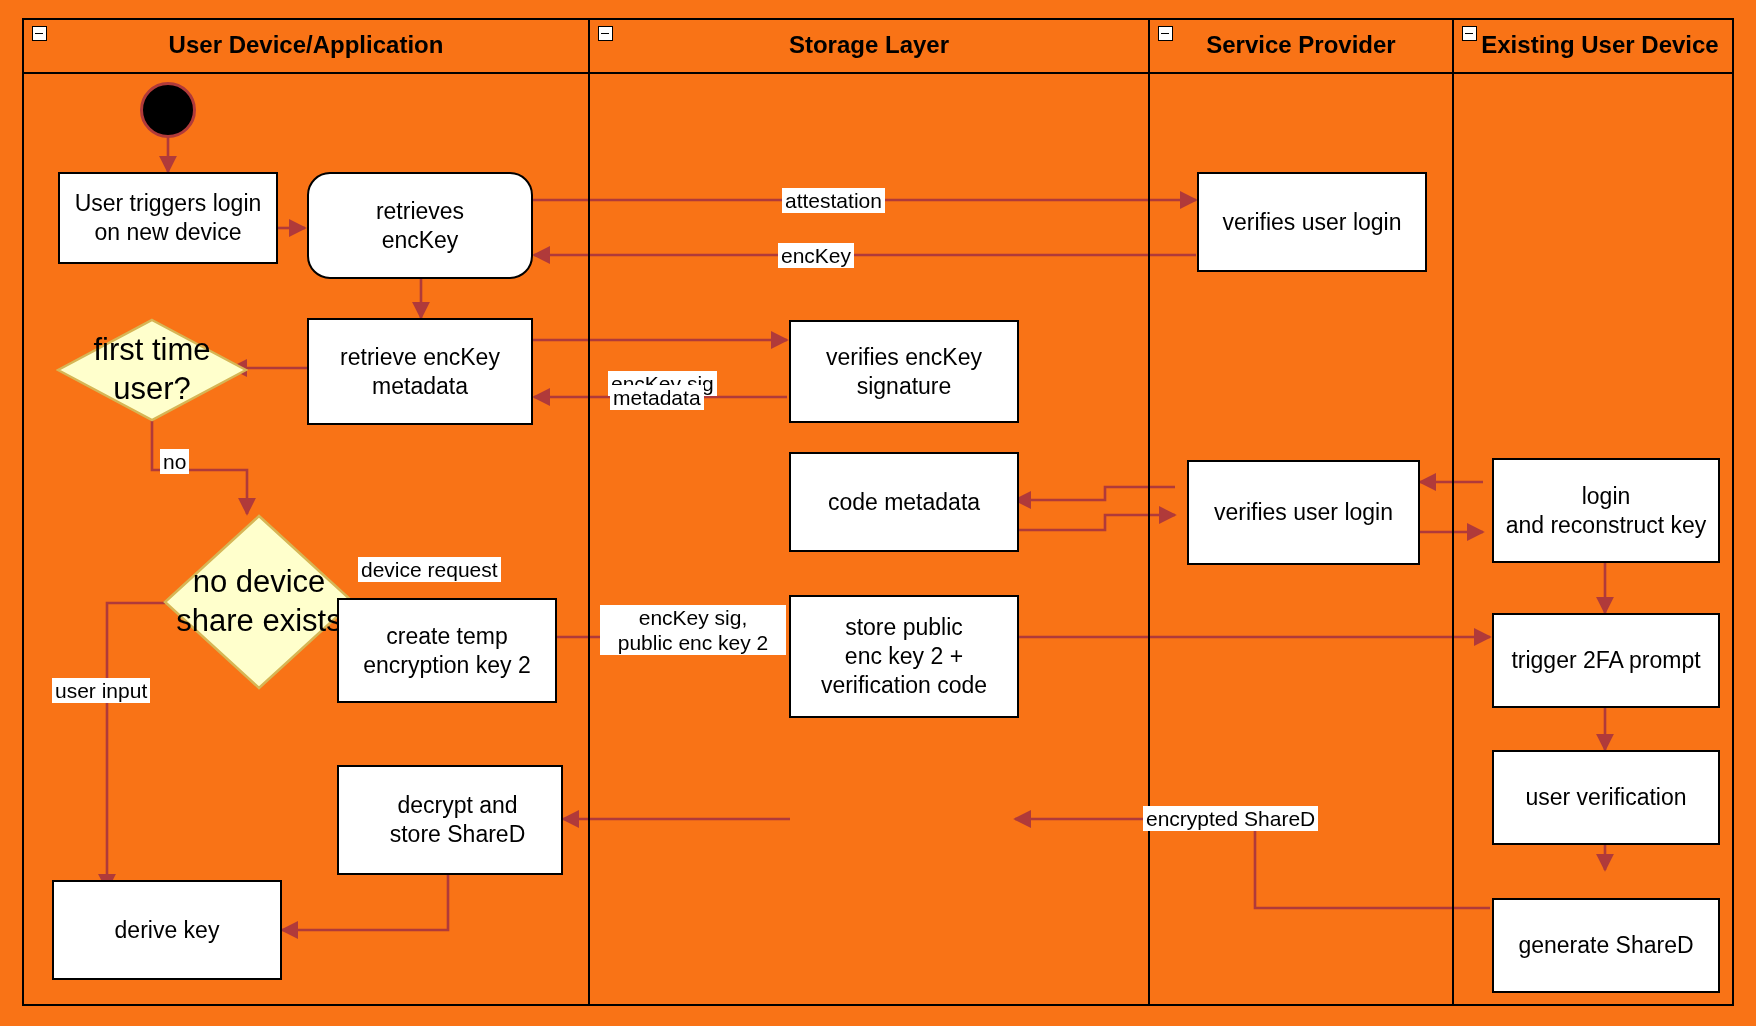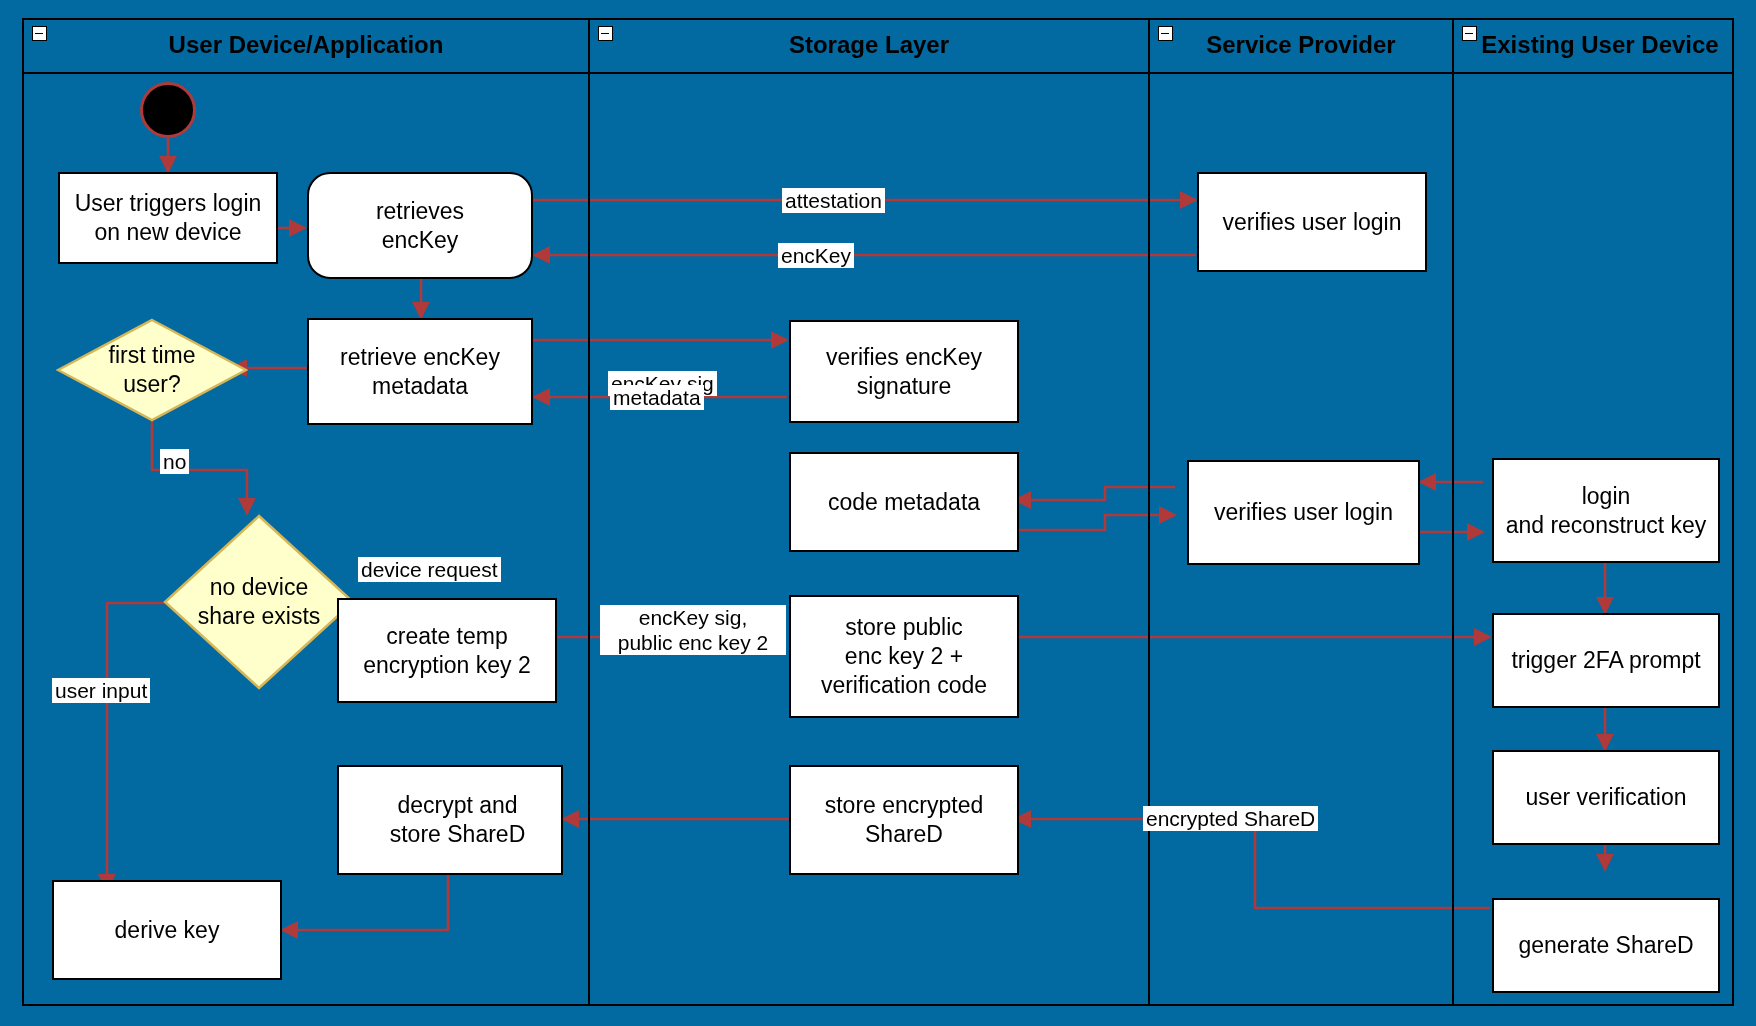--- a/index.html
+++ b/index.html
@@ -7,21 +7,21 @@
     padding: 0;
     background: #ffffff;
   }
   body {
     font-family: "Liberation Sans", sans-serif;
   }
   #canvas {
     position: relative;
     width: 1756px;
     height: 1026px;
-    background: #0369a1;
+    background: #f97316;
     overflow: hidden;
   }
   .swimlane-area {
     position: absolute;
     left: 22px;
     top: 18px;
     width: 1712px;
     height: 988px;
     border: 2px solid #000000;
     box-sizing: border-box;
@@ -101,21 +101,21 @@
   .diamond-label {
     position: absolute;
     left: 0;
     top: 0;
     width: 100%;
     height: 100%;
     display: flex;
     align-items: center;
     justify-content: center;
     text-align: center;
-    font-size: 23px;
+    font-size: 31px;
     color: #000000;
     line-height: 1.25;
     white-space: pre-line;
     pointer-events: none;
   }
   .edge-label {
     position: absolute;
     font-size: 21px;
     color: #000000;
     background: #ffffff;
@@ -249,22 +249,20 @@
 
   <div class="node" style="left:789px; top:320px; width:230px; height:103px;">verifies encKey
 signature</div>
 
   <div class="node" style="left:789px; top:452px; width:230px; height:100px;">code metadata</div>
 
   <div class="node" style="left:789px; top:595px; width:230px; height:123px;">store public
 enc key 2 +
 verification code</div>
 
-  <div class="node" style="left:789px; top:765px; width:230px; height:110px;">store encrypted
-ShareD</div>
 
   <div class="node" style="left:1197px; top:172px; width:230px; height:100px;">verifies user login</div>
 
   <div class="node" style="left:1187px; top:460px; width:233px; height:105px;">verifies user login</div>
 
   <div class="node" style="left:1492px; top:458px; width:228px; height:105px;">login
 and reconstruct key</div>
 
   <div class="node" style="left:1492px; top:613px; width:228px; height:95px;">trigger 2FA prompt</div>
 

